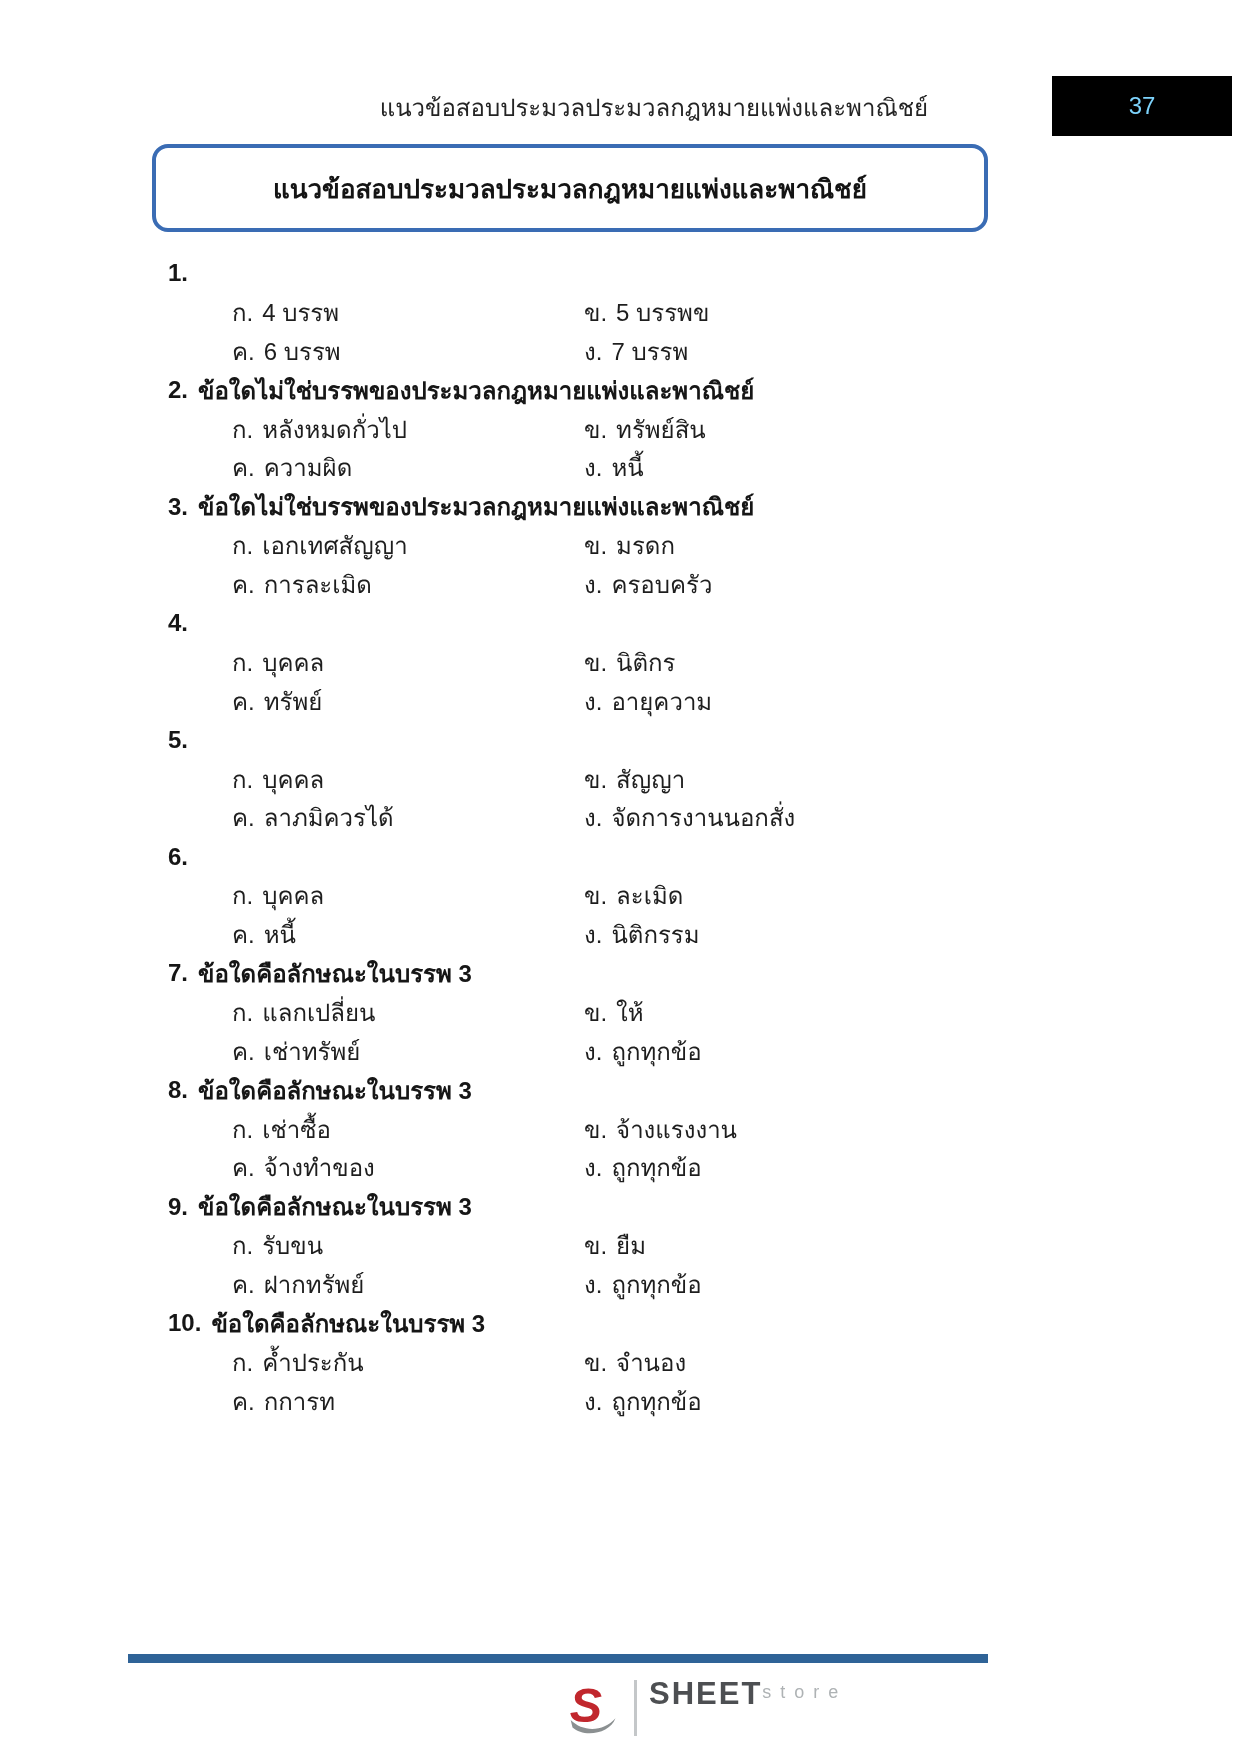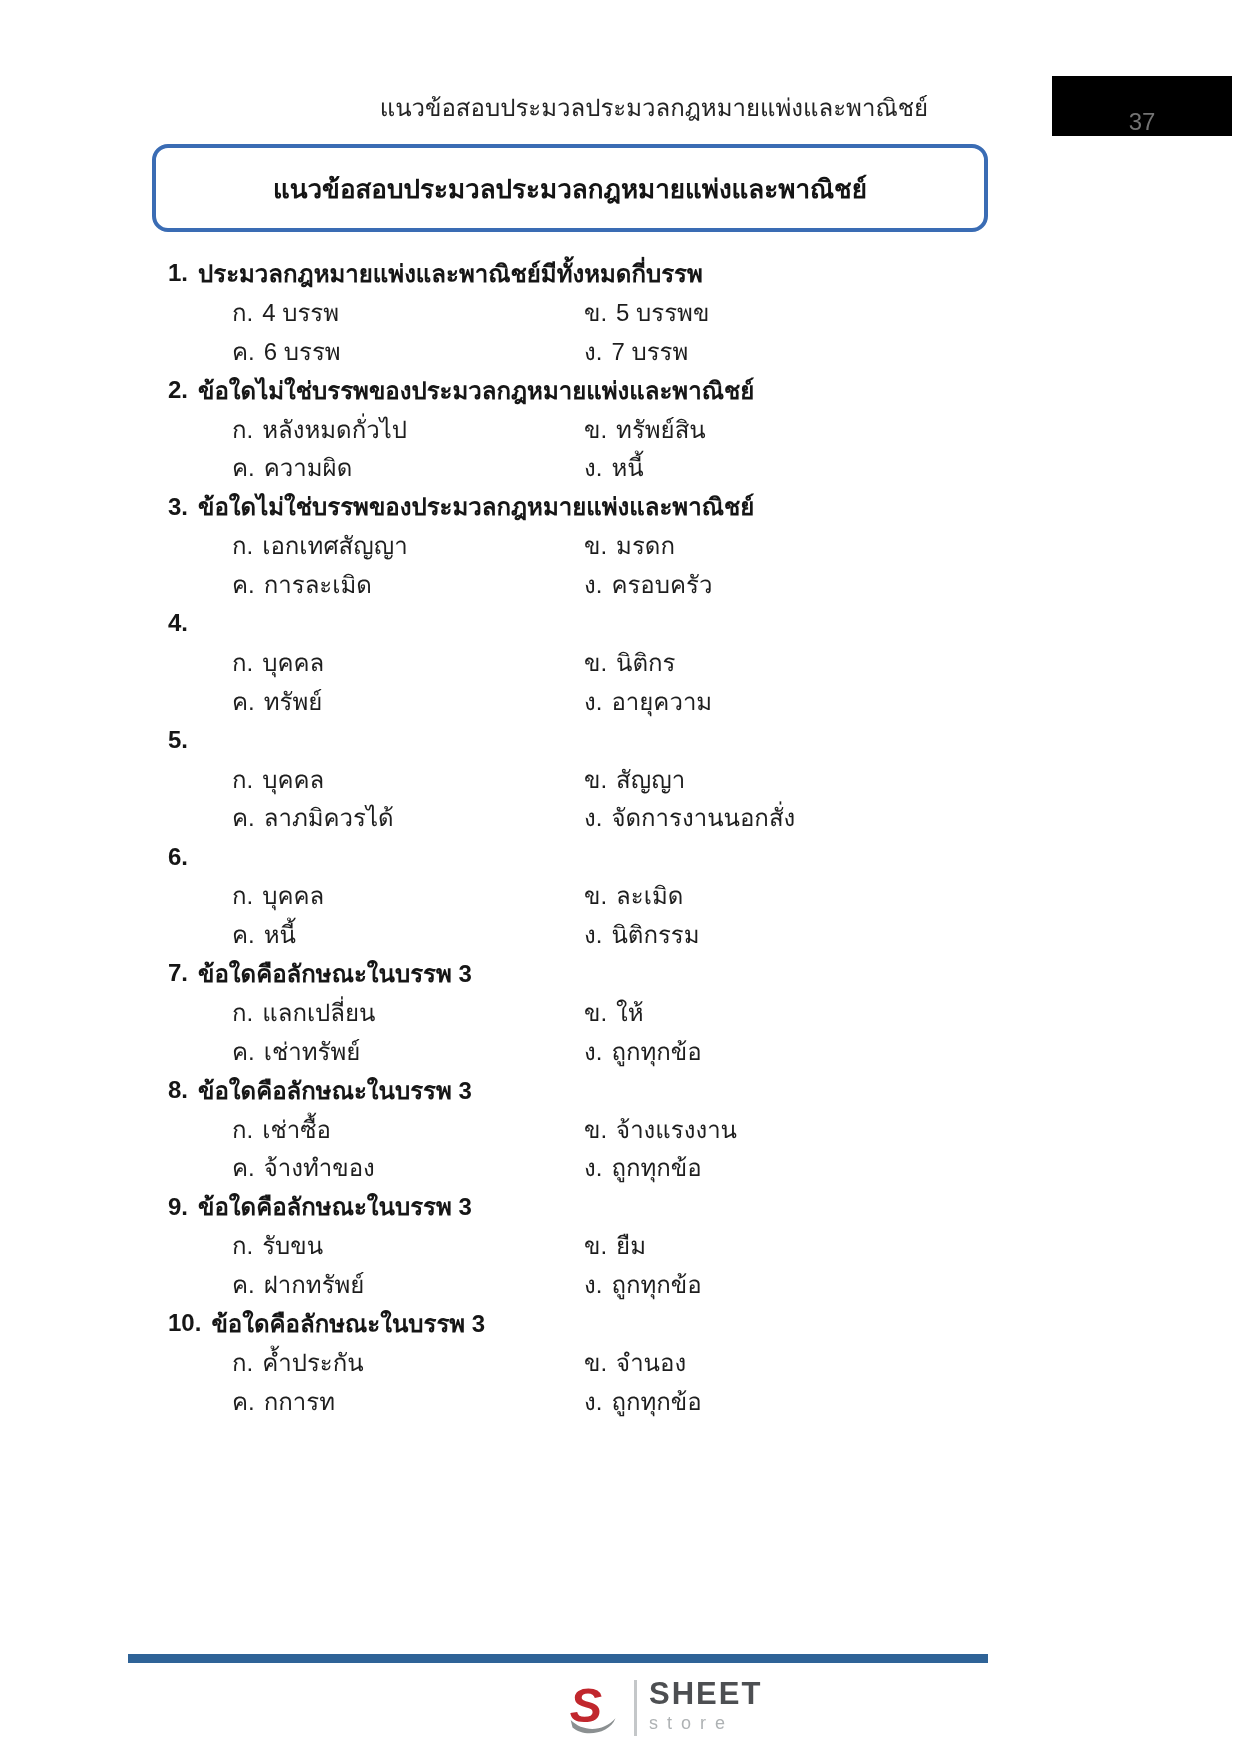--- a/index.html
+++ b/index.html
@@ -8,22 +8,22 @@
     font-family:"Liberation Sans", sans-serif; color:#1c1c1c; overflow:hidden;margin-top:32px;
   }
 
   
   .header-title {
     position:absolute; top:56px; right:312px;
     font-size:24px; color:#242424; white-space:nowrap;
   }
   .page-number-box {
     position:absolute; top:44px; right:8px; width:180px; height:60px;
-    background:var(--ink,#000000); color:#737373;
-    display:flex; align-items:flex-end; justify-content:center; font-size:24px;
+    background:var(--ink,#000000); color:#7dd3fc;
+    display:flex; align-items:center; justify-content:center; font-size:24px;
   }
 
   
   .title-box {
     position:absolute; top:112px; left:152px; width:836px; height:88px;
     box-sizing:border-box; border:4px solid var(--accent,#3a6cb4); border-radius:16px;
     display:flex; align-items:center; justify-content:center;
     font-size:26px; font-weight:bold; color:#141414; background:#ffffff;
   }
 
@@ -44,21 +44,21 @@
   
   .footer-line {
     position:absolute; top:1622px; left:128px; width:860px; height:9px;
     background:var(--footer-line,#2f6397);
   }
   .logo {
     position:absolute; top:1646px; left:566px;
     display:flex; align-items:flex-start; gap:12px;
   }
   .logo-divider { width:3px; height:56px; background:#c4c7c9; margin-top:2px; }
-  .logo-textcol { display:flex; flex-direction:column; }
+  .logo-textcol { display:flex; flex-direction:row; }
   .logo-name {
     font-size:31px; font-weight:bold; letter-spacing:2px; line-height:1;
     color:var(--logo-text,#4d4f52);
   }
   .logo-sub {
     font-size:18px; letter-spacing:9px; line-height:1; margin-top:5px;
     color:var(--logo-sub,#aeb2b4);
   }
 </style>
 </head>
@@ -73,21 +73,20 @@
   </div>
 
   <div class="title-box">
     <span>แนวข้อสอบประมวลประมวลกฎหมายแพ่งและพาณิชย์</span>
   </div>
 
   <div class="questions">
     <div>
       <div class="q-line">
         <span>1.</span>
-        <span>ประมวลกฎหมายแพ่งและพาณิชย์มีทั้งหมดกี่บรรพ</span>
       </div>
       <div class="choice-grid">
         <div class="choice">
           <span>ก.</span>
           <span>4 บรรพ</span>
         </div>
         <div class="choice">
           <span>ข.</span>
           <span>5 บรรพข</span>
         </div>

